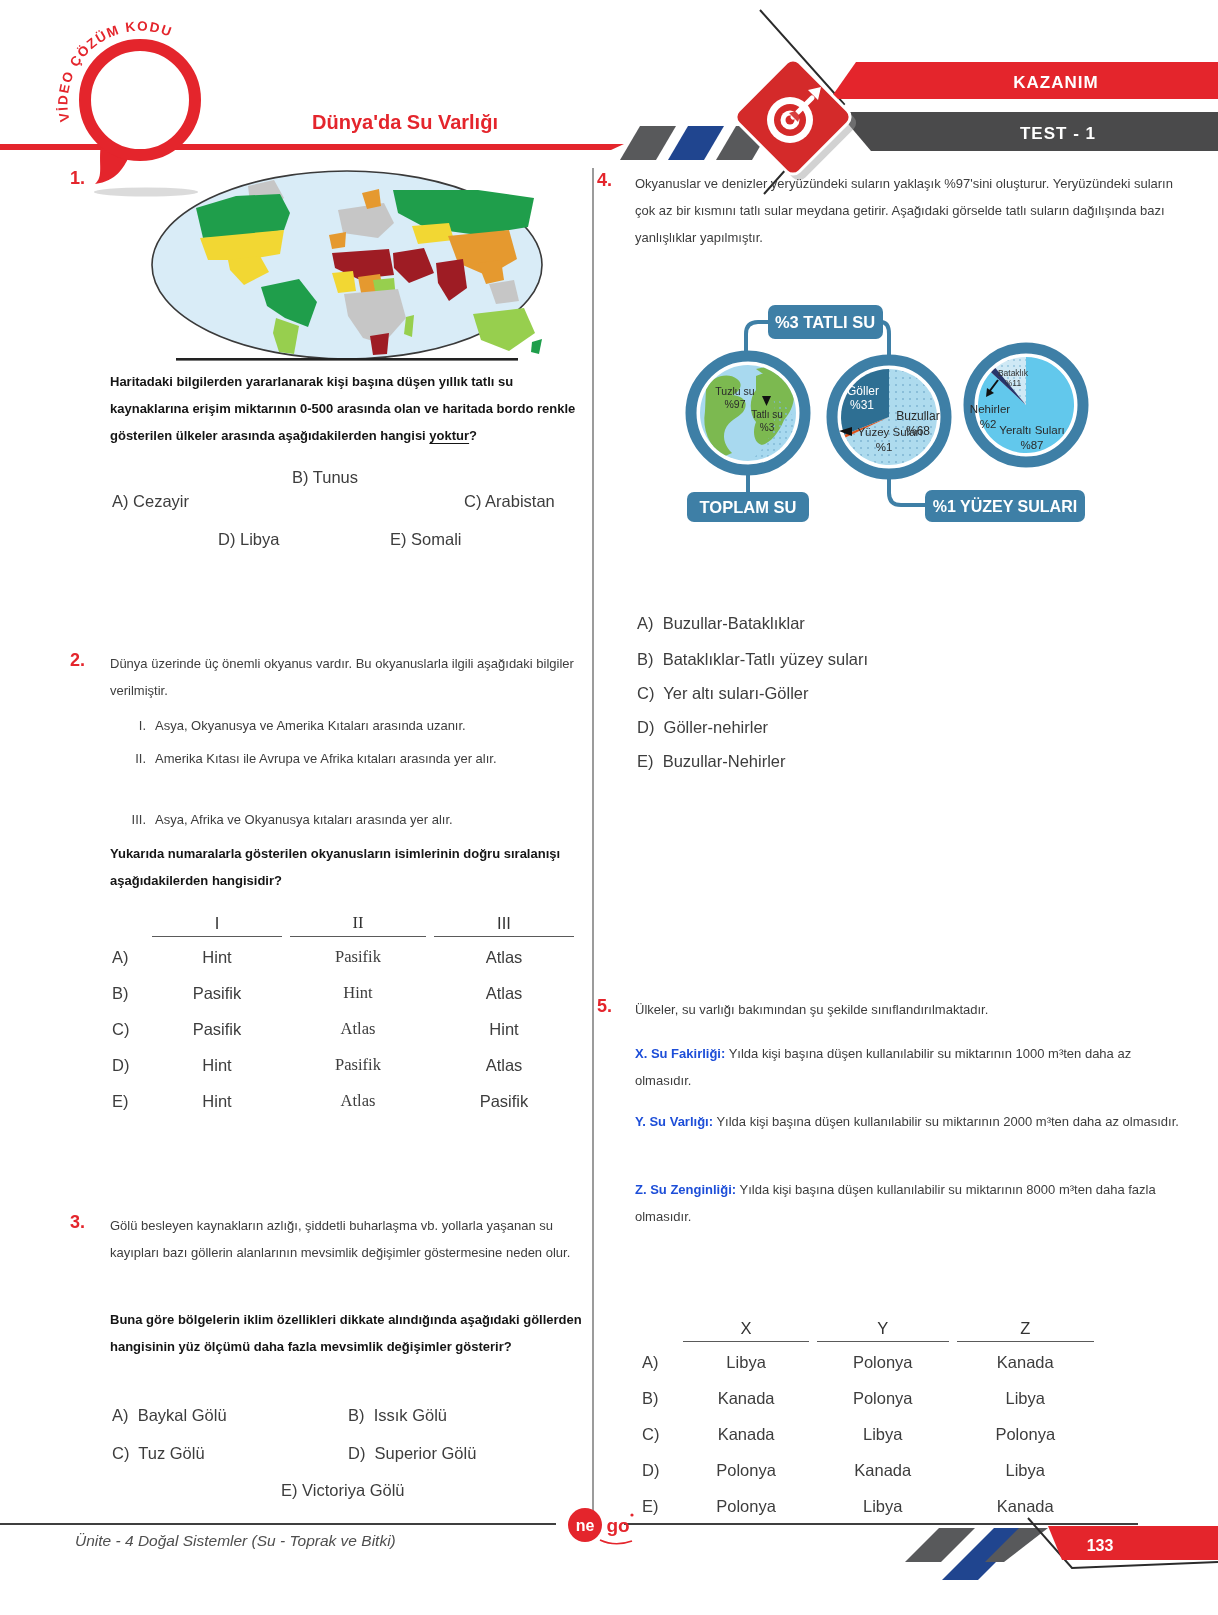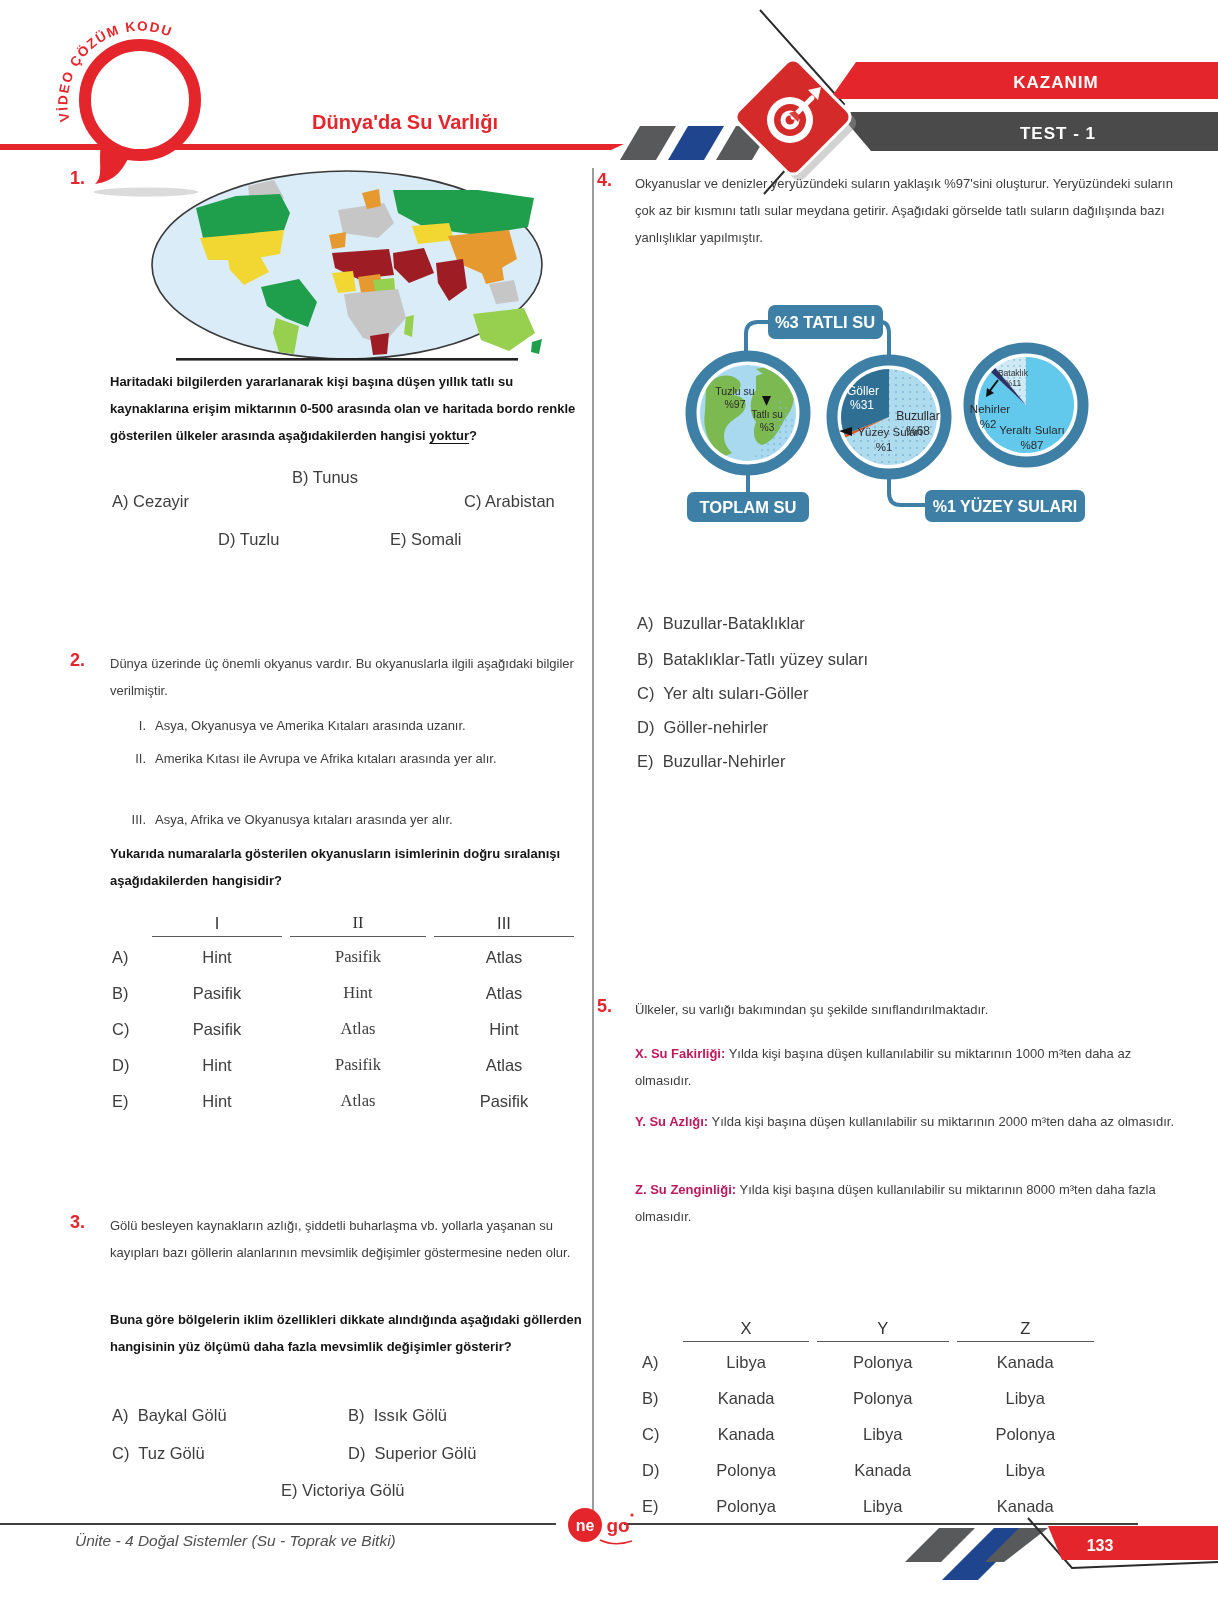--- a/index.html
+++ b/index.html
@@ -7,21 +7,21 @@
         font-family:"Liberation Sans",sans-serif;overflow:hidden;}
   .abs{position:absolute;}
   p{margin:0;}
   .qnum{font-size:18px;font-weight:700;color:#e4252c;}
   .body-text{font-size:13px;line-height:27px;color:#3d3d3d;}
   .bold-text{font-weight:700;color:#151515;}
   .u{text-decoration:underline;text-underline-offset:3px;}
   .opt{font-size:16.5px;color:#3d3d3d;white-space:pre;}
   .item{display:flex;}
   .inum{width:36px;flex:none;text-align:right;padding-right:9px;}
-  .red-label{color:#be185d;font-weight:700;}
+  .red-label{color:#1d4ed8;font-weight:700;}
   .divider{position:absolute;left:592px;top:168px;width:1.5px;height:1345px;background:#9b9b9b;}
   
   .trow{display:flex;align-items:center;height:36px;font-size:16.5px;color:#3d3d3d;}
   .thead{height:30px;margin-bottom:4px;}
   .tc{text-align:center;}
   .th{border-bottom:1.6px solid #5a5a5a;height:100%;display:flex;align-items:flex-end;justify-content:center;padding-bottom:3px;color:#333;}
   .t2{left:112px;top:905px;width:466px;}
   .t2 .tl{width:40px;}
   .t2 .c1{width:130px;}
   .t2 .c2{width:136px;margin-left:8px;font-family:Liberation Serif, serif;}
@@ -117,21 +117,21 @@
     <polygon points="325,146 376,140 387,165 361,183 333,172" fill="#97cf4e"></polygon>
     <polygon points="384,174 394,171 391,186 383,184" fill="#1f9e4b"></polygon>
     <rect x="28" y="190" width="342" height="2.6" fill="#222222"></rect>
   </svg>
 
   <p class="abs body-text bold-text" style="left:110px;top:368px;width:474px"><span>Haritadaki bilgilerden yararlanarak kişi başına düşen yıllık tatlı su kaynaklarına erişim miktarının 0-500 arasında olan ve haritada bordo renkle gösterilen ülkeler arasında aşağıdakilerden hangisi </span><span class="u">yoktur</span><span>?</span></p>
 
   <span class="abs opt" style="left:112px;top:492px">A) Cezayir</span>
   <span class="abs opt" style="left:292px;top:468px">B) Tunus</span>
   <span class="abs opt" style="left:464px;top:492px">C) Arabistan</span>
-  <span class="abs opt" style="left:218px;top:530px">D) Tuzlu</span>
+  <span class="abs opt" style="left:218px;top:530px">D) Libya</span>
   <span class="abs opt" style="left:390px;top:530px">E) Somali</span>
 
   <div class="abs qnum" style="left:70px;top:650px">2.</div>
   <p class="abs body-text" style="left:110px;top:650px;width:474px">Dünya üzerinde üç önemli okyanus vardır. Bu okyanuslarla ilgili aşağıdaki bilgiler verilmiştir.</p>
 
   <div class="abs body-text item" style="left:110px;top:712px;width:474px">
     <span class="inum">I.</span>
       <span>Asya, Okyanusya ve Amerika Kıtaları arasında uzanır.</span>
   </div>
   <div class="abs body-text item" style="left:110px;top:806px;width:474px">
@@ -280,21 +280,21 @@
   <span class="abs opt" style="left:637px;top:718px">D)  Göller-nehirler</span>
   <span class="abs opt" style="left:637px;top:752px">E)  Buzullar-Nehirler</span>
 
   <div class="abs qnum" style="left:597px;top:996px">5.</div>
   <p class="abs body-text" style="left:635px;top:996px;width:556px">Ülkeler, su varlığı bakımından şu şekilde sınıflandırılmaktadır.</p>
 
   <p class="abs body-text" style="left:635px;top:1040px;width:553px">
     <span class="red-label">X. Su Fakirliği:</span><span> Yılda kişi başına düşen kullanılabilir su miktarının 1000 m³ten daha az olmasıdır.</span>
   </p>
   <p class="abs body-text" style="left:635px;top:1108px;width:553px">
-    <span class="red-label">Y. Su Azlığı:</span><span> Yılda kişi başına düşen kullanılabilir su miktarının 2000 m³ten daha az olmasıdır.</span>
+    <span class="red-label">Y. Su Varlığı:</span><span> Yılda kişi başına düşen kullanılabilir su miktarının 2000 m³ten daha az olmasıdır.</span>
   </p>
   <p class="abs body-text" style="left:635px;top:1176px;width:553px">
     <span class="red-label">Z. Su Zenginliği:</span><span> Yılda kişi başına düşen kullanılabilir su miktarının 8000 m³ten daha fazla olmasıdır.</span>
   </p>
 
 
   <div class="abs t5">
     <div class="trow thead">
       <span class="tl"></span>
       <span class="tc c1 th">X</span>

